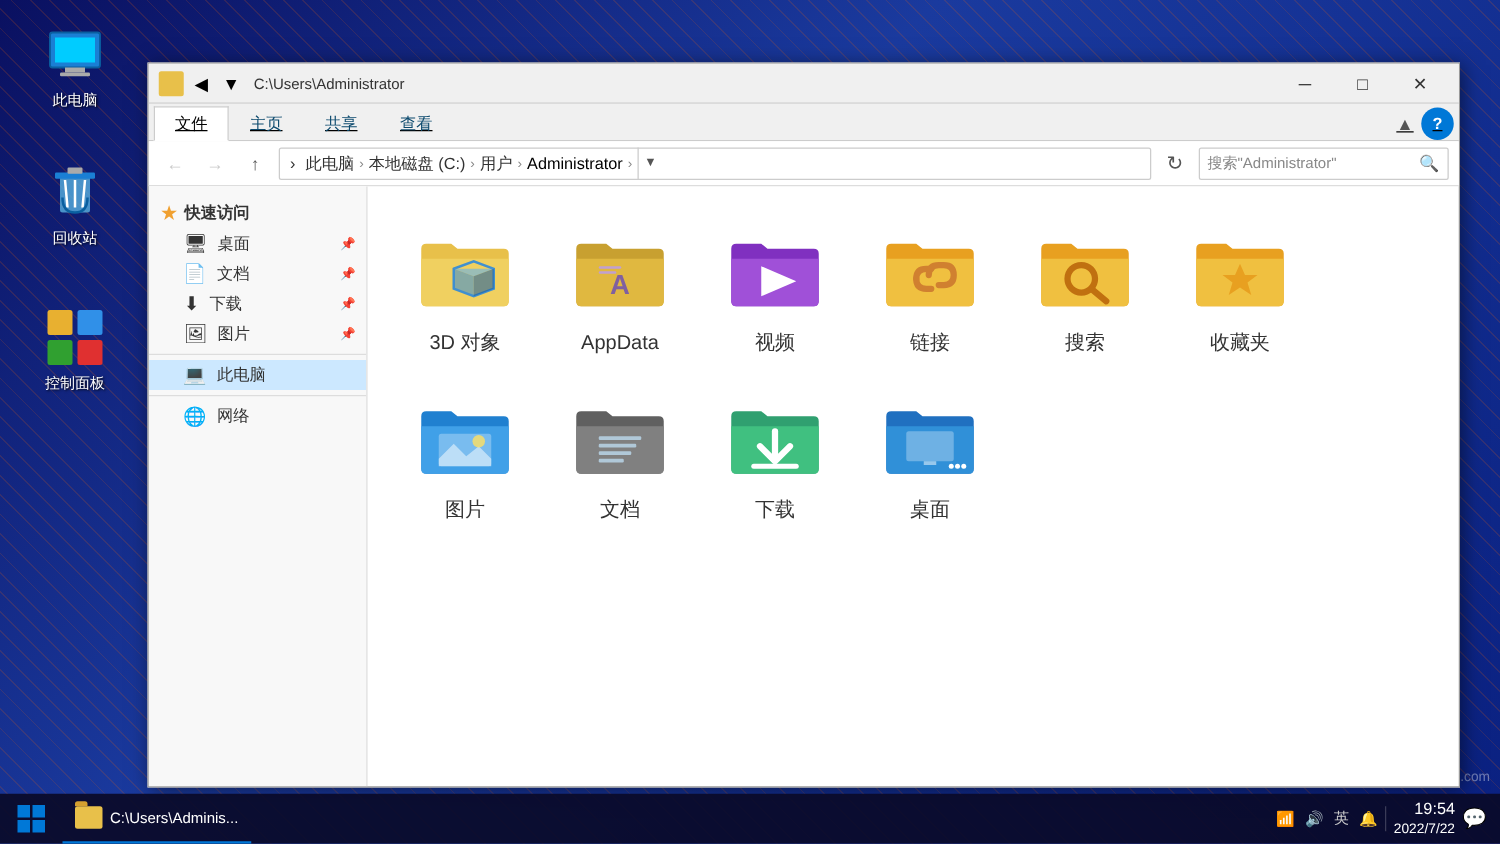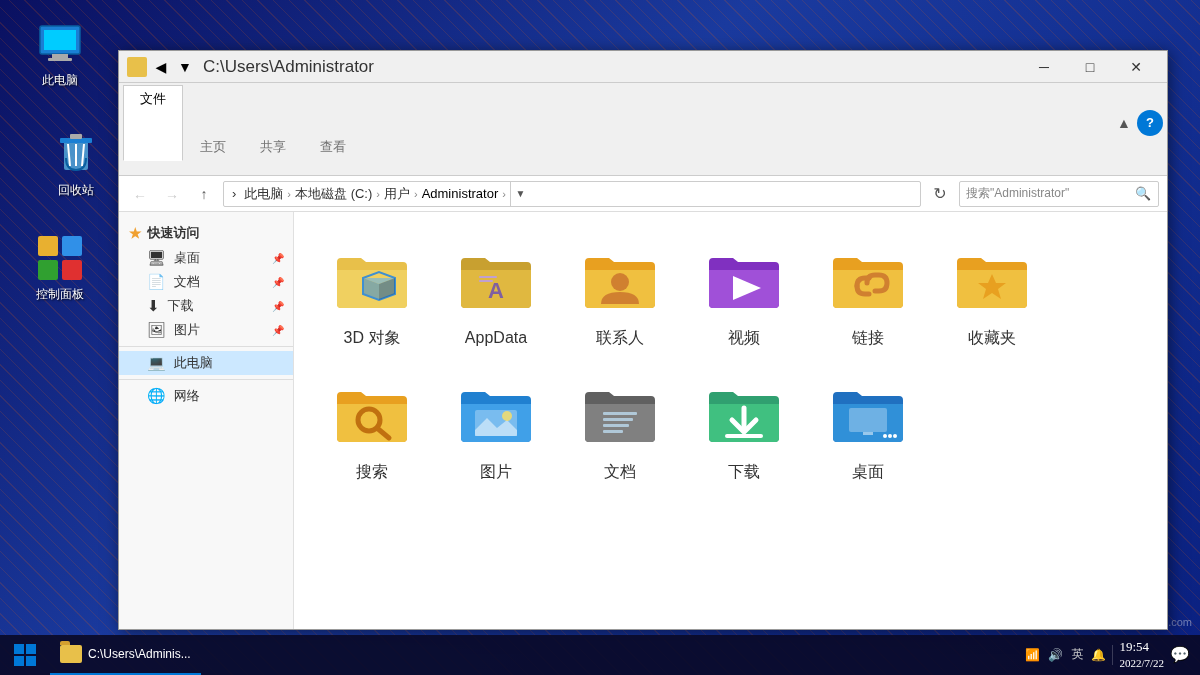--- a/index.html
+++ b/index.html
@@ -81,21 +81,21 @@
       border-radius: 2px;
       display: flex;
       align-items: center;
       justify-content: center;
       font-size: 10px;
       cursor: pointer;
     }
     .tb-icon.back-icon { background: transparent; font-size:14px; }
     .title-bar-path {
       flex: 1;
-      font-size: 17px;
+      font-size: 12px;
       color: #333;
     }
     .title-bar-controls {
       display: flex;
       gap: 0;
     }
     .win-btn {
       width: 46px;
       height: 32px;
       display: flex;
@@ -108,38 +108,39 @@
       border: none;
     }
 
     
     .ribbon {
       border-bottom: 1px solid #ccc;
     }
     .ribbon-tabs {
       display: flex;
       background: #f0f0f0;
-      padding: 2px 0 15px 4px;
+      padding: 2px 0 0 4px;
       gap: 0;
+      text-decoration: underline;
     }
     .ribbon-tab {
       padding: 4px 16px;
       font-size: 13px;
       cursor: pointer;
       border: 1px solid transparent;
       border-bottom: none;
     }
     .ribbon-tab.active {
       background: white;
       border-color: #ccc;
       border-bottom: 1px solid white;
       margin-bottom: -1px;
       color: #000;
     }
-    .ribbon-tab:not(.active) { color: #737373; margin-top: 48px; }
+    .ribbon-tab:not(.active) { color: #0c4a6e; }
 
     
     .address-bar {
       height: 36px;
       background: white;
       border-bottom: 1px solid #ddd;
       display: flex;
       align-items: center;
       padding: 0 8px;
       gap: 6px;
@@ -360,22 +361,22 @@
     .taskbar-right {
       margin-left: auto;
       display: flex;
       align-items: center;
       gap: 6px;
       padding-right: 10px;
       color: white;
       font-size: 12px;
     }
     .taskbar-clock {
+      text-align: right;
       line-height: 1.4;
-      font-family: Liberation Serif, serif;
     }
     .sys-icons {
       display: flex;
       align-items: center;
       gap: 8px;
       font-size: 14px;
     }
     .lang-indicator {
       font-size: 12px;
       color: #ccc;
@@ -424,35 +425,35 @@
     <svg width="48" height="40" viewBox="0 0 48 40">
       <rect x="4" y="2" width="40" height="28" rx="2" fill="#1a7fd4" stroke="#0a5fa0" stroke-width="1.5"></rect>
       <rect x="8" y="6" width="32" height="20" fill="#0cf"></rect>
       <rect x="16" y="30" width="16" height="4" fill="#aaa"></rect>
       <rect x="12" y="34" width="24" height="3" rx="1" fill="#aaa"></rect>
     </svg>
   </div>
   <span>此电脑</span>
 </div>
 
-<div class="desktop-icon" style="top:130px;left:36px;">
+<div class="desktop-icon" style="top:130px;left:20px;">
   <div class="icon-img">
     <svg width="40" height="48" viewBox="0 0 40 48">
       <rect x="8" y="10" width="24" height="30" rx="2" fill="#58b0e0" opacity="0.8"></rect>
       <rect x="4" y="8" width="32" height="5" rx="1" fill="#1a7fd4"></rect>
       <rect x="14" y="4" width="12" height="5" rx="1" fill="#aaa"></rect>
       <path d="M12 14 L14 36 M20 14 L20 36 M28 14 L26 36" stroke="white" stroke-width="2" fill="none"></path>
 
       <path d="M10 28 Q10 40 20 40 Q30 40 30 28" stroke="#0a5fa0" stroke-width="2" fill="none"></path>
     </svg>
   </div>
   <span>回收站</span>
 </div>
 
-<div class="desktop-icon" style="top:234px;left:20px;">
+<div class="desktop-icon" style="top:246px;left:20px;">
   <div class="icon-img">
     <svg width="48" height="48" viewBox="0 0 48 48">
       <rect x="2" y="2" width="20" height="20" rx="2" fill="#e8b030"></rect>
       <rect x="26" y="2" width="20" height="20" rx="2" fill="#3090e8"></rect>
       <rect x="2" y="26" width="20" height="20" rx="2" fill="#30a030"></rect>
       <rect x="26" y="26" width="20" height="20" rx="2" fill="#e03030"></rect>
     </svg>
   </div>
   <span>控制面板</span>
 </div>
@@ -586,32 +587,20 @@
             <text x="39" y="50" text-anchor="middle" font-size="22" font-weight="bold" fill="#8060a0">A</text>
 
             <rect x="22" y="28" width="18" height="2" fill="#c0a0d0" rx="1"></rect>
             <rect x="22" y="32" width="14" height="2" fill="#c0a0d0" rx="1"></rect>
           </svg>
         </div>
         <span class="file-label">AppData</span>
       </div>
 
 
-      <div class="file-item">
-        <div class="file-icon">
-          <svg class="folder-contact-svg" viewBox="0 0 78 65">
-            <path d="M4 14 Q4 10 8 10 L28 10 L33 14 L70 14 Q74 14 74 18 L74 56 Q74 60 70 60 L8 60 Q4 60 4 56 Z" fill="#e8a020"></path>
-            <path d="M4 22 L74 22 L74 56 Q74 60 70 60 L8 60 Q4 60 4 56 Z" fill="#f0c040"></path>
-
-            <circle cx="39" cy="34" r="9" fill="#d08030"></circle>
-            <path d="M20 56 Q20 44 39 44 Q58 44 58 56" fill="#d08030"></path>
-          </svg>
-        </div>
-        <span class="file-label">联系人</span>
-      </div>
 
       <div class="file-item">
         <div class="file-icon">
           <svg class="folder-video-svg" viewBox="0 0 78 65">
             <path d="M4 14 Q4 10 8 10 L28 10 L33 14 L70 14 Q74 14 74 18 L74 56 Q74 60 70 60 L8 60 Q4 60 4 56 Z" fill="#8030c0"></path>
             <path d="M4 22 L74 22 L74 56 Q74 60 70 60 L8 60 Q4 60 4 56 Z" fill="#a050d8"></path>
 
             <polygon points="28,28 28,52 56,40" fill="white"></polygon>
           </svg>
         </div>
@@ -627,41 +616,41 @@
             <path d="M28 38 Q28 30 36 30 L40 30" stroke="#d08030" stroke-width="5" fill="none" stroke-linecap="round"></path>
             <path d="M38 35 Q38 27 46 27 L50 27 Q58 27 58 35 Q58 43 50 43 L46 43" stroke="#d08030" stroke-width="5" fill="none" stroke-linecap="round"></path>
             <path d="M28 38 Q28 46 36 46 L40 46" stroke="#d08030" stroke-width="5" fill="none" stroke-linecap="round"></path>
           </svg>
         </div>
         <span class="file-label">链接</span>
       </div>
 
       <div class="file-item">
         <div class="file-icon">
+          <svg class="folder-search-svg" viewBox="0 0 78 65">
+            <path d="M4 14 Q4 10 8 10 L28 10 L33 14 L70 14 Q74 14 74 18 L74 56 Q74 60 70 60 L8 60 Q4 60 4 56 Z" fill="#e8a020"></path>
+            <path d="M4 22 L74 22 L74 56 Q74 60 70 60 L8 60 Q4 60 4 56 Z" fill="#f0c040"></path>
+
+            <circle cx="36" cy="38" r="11" fill="none" stroke="#c07010" stroke-width="5"></circle>
+            <line x1="44" y1="46" x2="56" y2="56" stroke="#c07010" stroke-width="5" stroke-linecap="round"></line>
+          </svg>
+        </div>
+        <span class="file-label">搜索</span>
+      </div>
+
+      <div class="file-item">
+        <div class="file-icon">
           <svg class="folder-fav-svg" viewBox="0 0 78 65">
             <path d="M4 14 Q4 10 8 10 L28 10 L33 14 L70 14 Q74 14 74 18 L74 56 Q74 60 70 60 L8 60 Q4 60 4 56 Z" fill="#e8a020"></path>
             <path d="M4 22 L74 22 L74 56 Q74 60 70 60 L8 60 Q4 60 4 56 Z" fill="#f0c040"></path>
 
             <polygon points="39,26 43,35 53,35 45,41 48,51 39,45 30,51 33,41 25,35 35,35" fill="#e8a020"></polygon>
           </svg>
         </div>
         <span class="file-label">收藏夹</span>
-      </div>
-
-      <div class="file-item">
-        <div class="file-icon">
-          <svg class="folder-search-svg" viewBox="0 0 78 65">
-            <path d="M4 14 Q4 10 8 10 L28 10 L33 14 L70 14 Q74 14 74 18 L74 56 Q74 60 70 60 L8 60 Q4 60 4 56 Z" fill="#e8a020"></path>
-            <path d="M4 22 L74 22 L74 56 Q74 60 70 60 L8 60 Q4 60 4 56 Z" fill="#f0c040"></path>
-
-            <circle cx="36" cy="38" r="11" fill="none" stroke="#c07010" stroke-width="5"></circle>
-            <line x1="44" y1="46" x2="56" y2="56" stroke="#c07010" stroke-width="5" stroke-linecap="round"></line>
-          </svg>
-        </div>
-        <span class="file-label">搜索</span>
       </div>
 
       <div class="file-item">
         <div class="file-icon">
           <svg class="folder-pic-svg" viewBox="0 0 78 65">
             <path d="M4 14 Q4 10 8 10 L28 10 L33 14 L70 14 Q74 14 74 18 L74 56 Q74 60 70 60 L8 60 Q4 60 4 56 Z" fill="#2080d0"></path>
             <path d="M4 22 L74 22 L74 56 Q74 60 70 60 L8 60 Q4 60 4 56 Z" fill="#40a0e8"></path>
 
             <rect x="18" y="28" width="42" height="26" rx="2" fill="white" opacity="0.3"></rect>
             <path d="M18 48 L30 36 L40 46 L50 38 L60 48 L60 54 L18 54 Z" fill="white" opacity="0.5"></path>

